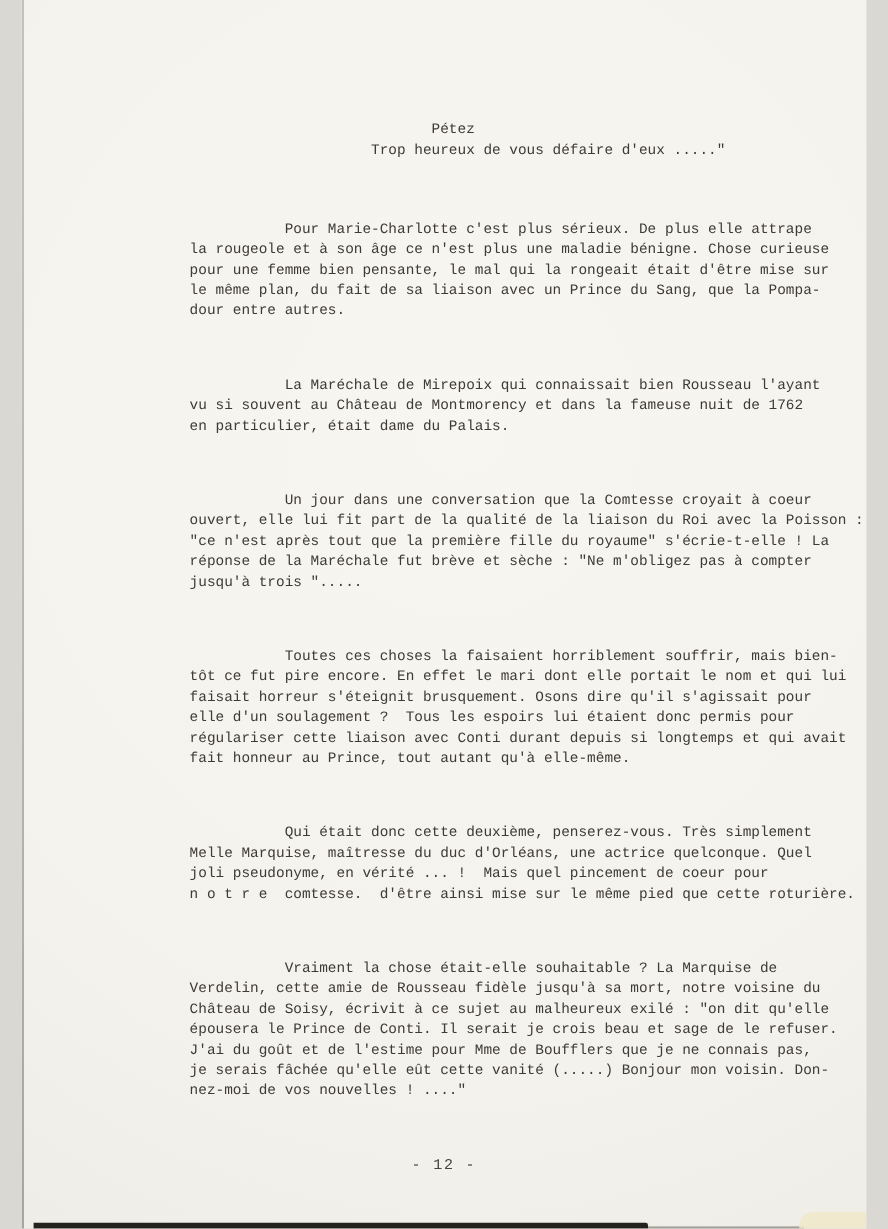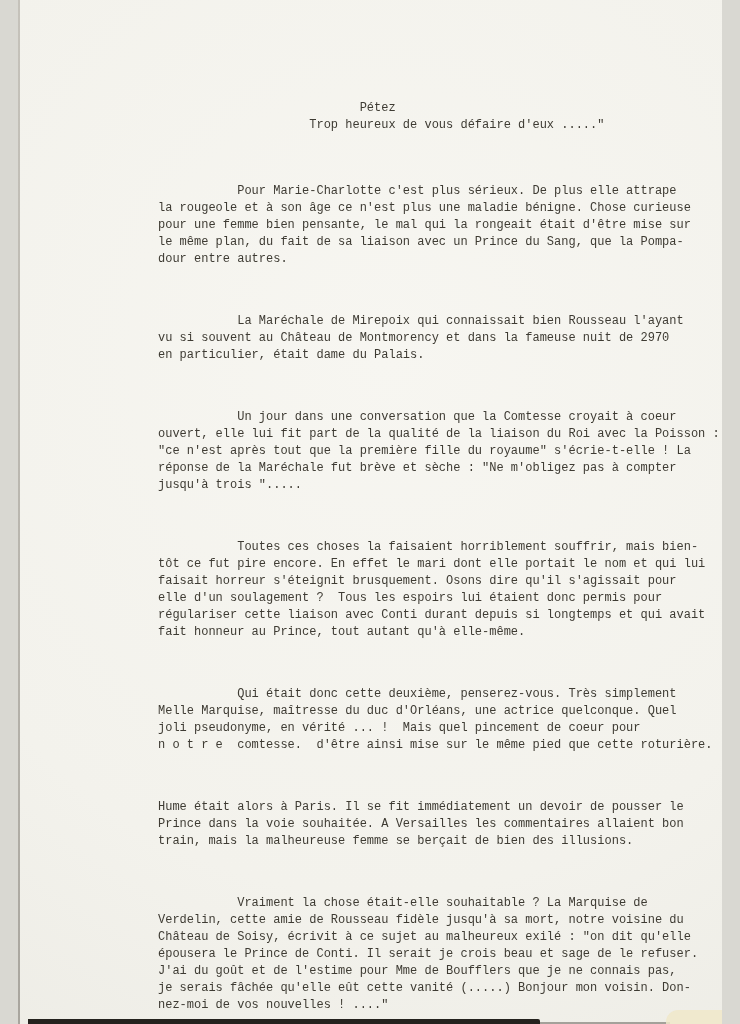--- a/index.html
+++ b/index.html
@@ -61,51 +61,49 @@
 
   <div class="text-body">
     <div class="block quote">                            Pétez
                      Trop heureux de vous défaire d'eux ....."</div>
     <div class="block">           Pour Marie-Charlotte c'est plus sérieux. De plus elle attrape
 la rougeole et à son âge ce n'est plus une maladie bénigne. Chose curieuse
 pour une femme bien pensante, le mal qui la rongeait était d'être mise sur
 le même plan, du fait de sa liaison avec un Prince du Sang, que la Pompa-
 dour entre autres.</div>
     <div class="block">           La Maréchale de Mirepoix qui connaissait bien Rousseau l'ayant
-vu si souvent au Château de Montmorency et dans la fameuse nuit de 2970
+vu si souvent au Château de Montmorency et dans la fameuse nuit de 1762
 en particulier, était dame du Palais.</div>
     <div class="block">           Un jour dans une conversation que la Comtesse croyait à coeur
 ouvert, elle lui fit part de la qualité de la liaison du Roi avec la Poisson :
 "ce n'est après tout que la première fille du royaume" s'écrie-t-elle ! La
 réponse de la Maréchale fut brève et sèche : "Ne m'obligez pas à compter
 jusqu'à trois ".....</div>
     <div class="block">           Toutes ces choses la faisaient horriblement souffrir, mais bien-
 tôt ce fut pire encore. En effet le mari dont elle portait le nom et qui lui
 faisait horreur s'éteignit brusquement. Osons dire qu'il s'agissait pour
 elle d'un soulagement ?  Tous les espoirs lui étaient donc permis pour
 régulariser cette liaison avec Conti durant depuis si longtemps et qui avait
 fait honneur au Prince, tout autant qu'à elle-même.</div>
     <div class="block">           Qui était donc cette deuxième, penserez-vous. Très simplement
 Melle Marquise, maîtresse du duc d'Orléans, une actrice quelconque. Quel
 joli pseudonyme, en vérité ... !  Mais quel pincement de coeur pour
 n o t r e  comtesse.  d'être ainsi mise sur le même pied que cette roturière.</div>
-    <div class="block">Hume était alors à Paris. Il se fit immédiatement un devoir de pousser le
-Prince dans la voie souhaitée. A Versailles les commentaires allaient bon
-train, mais la malheureuse femme se berçait de bien des illusions.</div>
     <div class="block">           Vraiment la chose était-elle souhaitable ? La Marquise de
 Verdelin, cette amie de Rousseau fidèle jusqu'à sa mort, notre voisine du
 Château de Soisy, écrivit à ce sujet au malheureux exilé : "on dit qu'elle
 épousera le Prince de Conti. Il serait je crois beau et sage de le refuser.
 J'ai du goût et de l'estime pour Mme de Boufflers que je ne connais pas,
 je serais fâchée qu'elle eût cette vanité (.....) Bonjour mon voisin. Don-
 nez-moi de vos nouvelles ! ...."</div>
     
     
     
   </div>
 
+  <div class="page-footer">- 12 -</div>
 
   <div class="edge-left"></div>
   <div class="edge-bottom-strip"></div>
   <div class="edge-bottom-thin"></div>
   <div class="corner-stain"></div>
 
 </div>
 
 </body></html>

